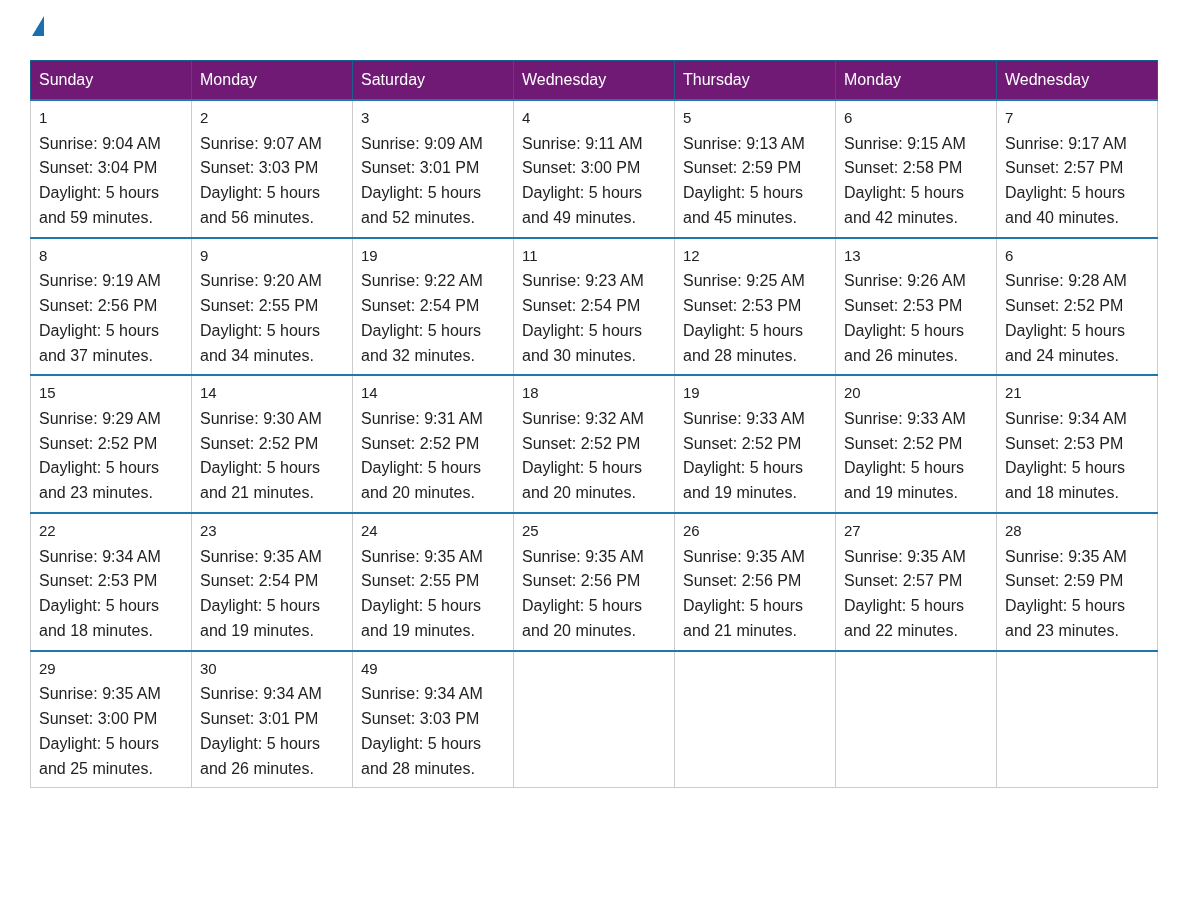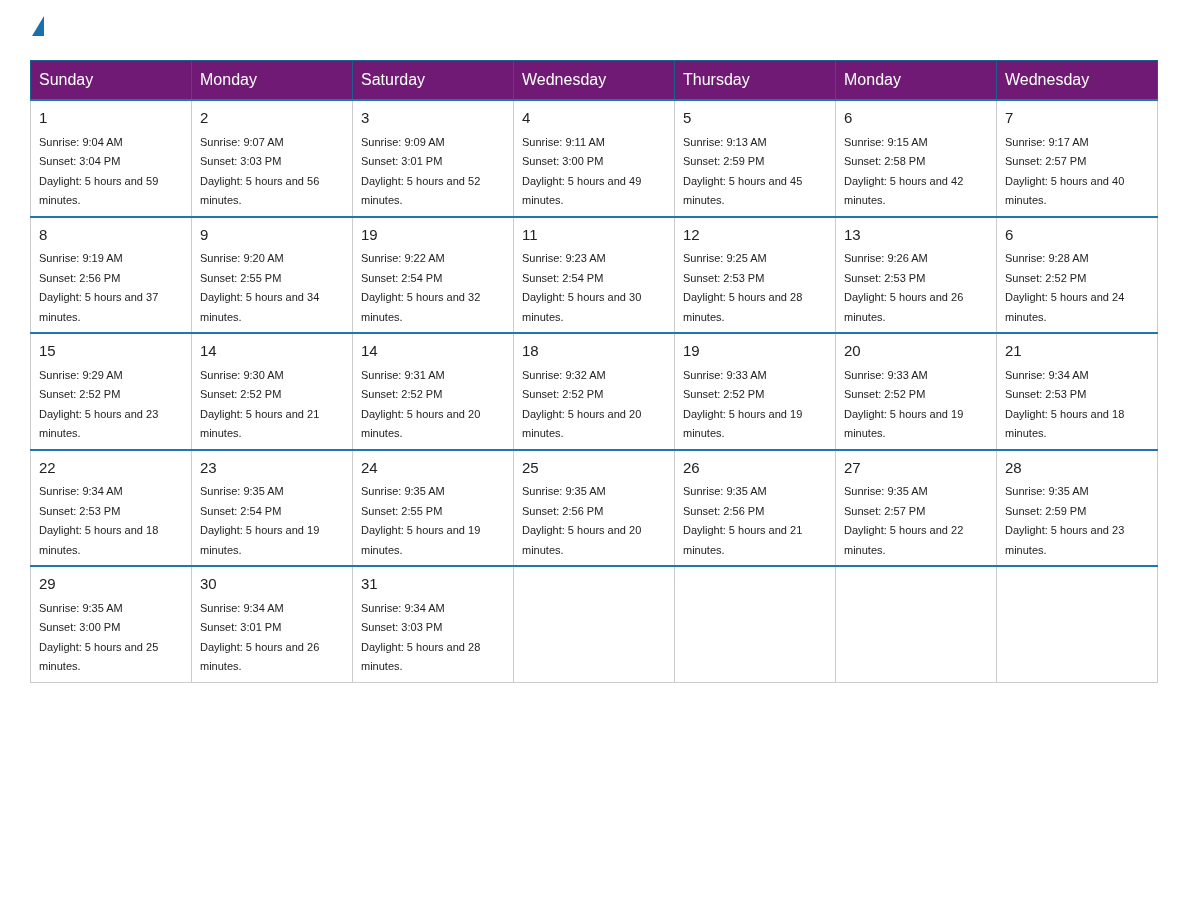--- a/index.html
+++ b/index.html
@@ -90,21 +90,21 @@
       background: #fff;
       border-top: 2px solid #2176ae;
     }
     .day-number {
       font-size: 15px;
       font-weight: normal;
       display: block;
       margin-bottom: 2px;
     }
     .day-info {
-      font-size: 11px;
+      font-size: 16px;
       color: #222;
       line-height: 1.55;
     }
   </style>
 </head>
 <body>
 
 <div class="header">
   <div class="logo">
     <div style="display:flex;align-items:center;">
@@ -255,21 +255,21 @@
       <tr>
         <td>
           <span class="day-number">29</span>
           <span class="day-info">Sunrise: 9:35 AM<br>Sunset: 3:00 PM<br>Daylight: 5 hours and 25 minutes.</span>
         </td>
         <td>
           <span class="day-number">30</span>
           <span class="day-info">Sunrise: 9:34 AM<br>Sunset: 3:01 PM<br>Daylight: 5 hours and 26 minutes.</span>
         </td>
         <td>
-          <span class="day-number">31</span>
+          <span class="day-number">49</span>
           <span class="day-info">Sunrise: 9:34 AM<br>Sunset: 3:03 PM<br>Daylight: 5 hours and 28 minutes.</span>
         </td>
         <td class="empty"></td>
         <td class="empty"></td>
         <td class="empty"></td>
         <td class="empty"></td>
       </tr>
     </tbody>
 </table>
 

